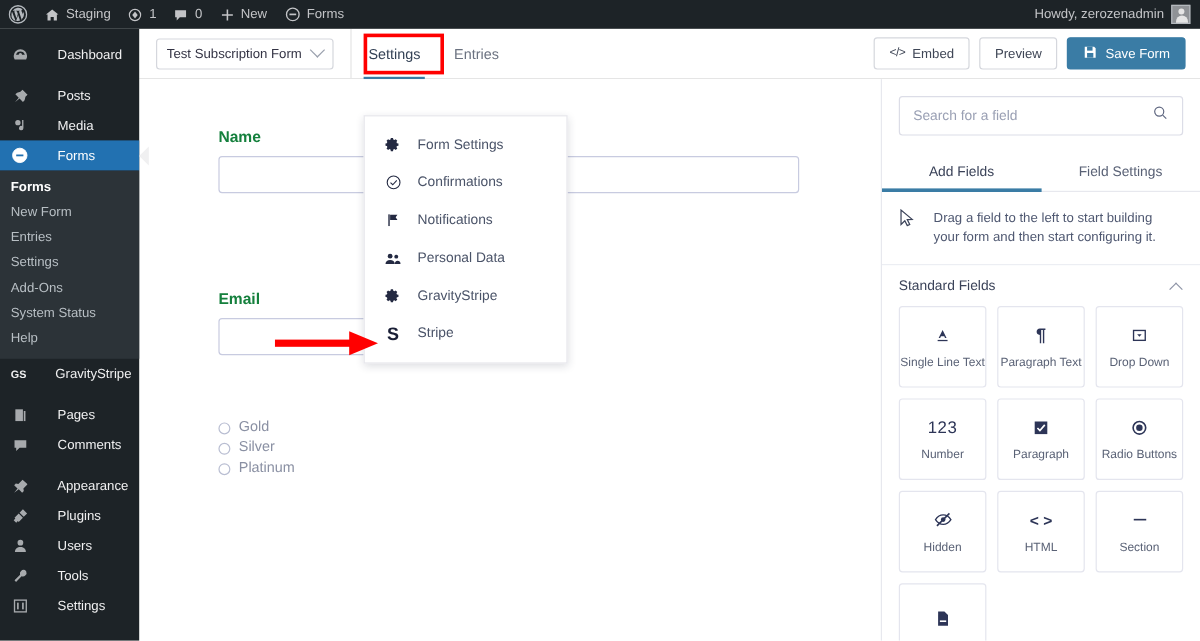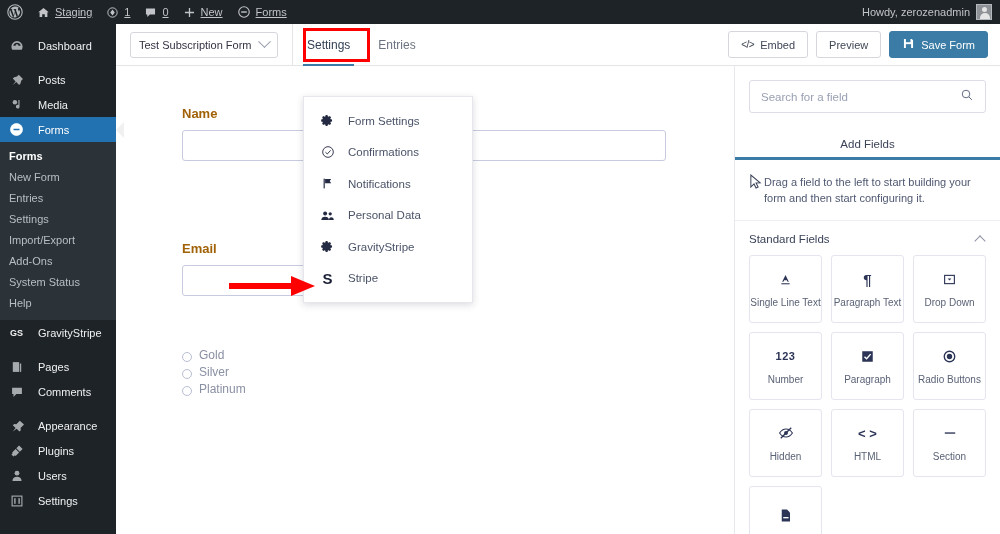--- a/index.html
+++ b/index.html
@@ -16,21 +16,20 @@
     position: absolute; top: 0; left: 0; width: 1000px; height: 24px;
     background: #1d2327; color: #c3c4c7;
     display: flex; align-items: center;
     font-size: 11px;
     z-index: 90;
   }
   .ab-item {
     display: flex; align-items: center; gap: 5px;
     height: 24px; padding: 1px 7px; color: #c3c4c7;
     white-space: nowrap;
-    text-decoration: underline;
   }
   .ab-item .glyph { display: inline-flex; align-items: center; justify-content: center; }
   #adminbar .spacer { flex: 1; }
   .ab-right { display: flex; align-items: center; gap: 6px; padding-right: 8px; font-size: 11px; }
   .avatar-box {
     width: 16px; height: 16px; background: #8f9296;
     border: 1px solid #b4b9be; display: inline-block; position: relative;
   }
   .avatar-box::before {
     content: ""; position: absolute; left: 5px; top: 2px;
@@ -41,21 +40,21 @@
     width: 10px; height: 6px; border-radius: 5px 5px 0 0; background: #e5e5e5;
   }
 
   
   #sidebar {
     position: absolute; top: 24px; left: 0; width: 116px; height: 510px;
     background: #1d2327; color: #f0f0f1; font-size: 11px;
     z-index: 80;
   }
   .menu-item {
-    display: flex; align-items: center; gap: 14px;
+    display: flex; align-items: center; gap: 24px;
     height: 25px; padding: 0 9px; color: #f0f0f1; position: relative;
   }
   .menu-item .mi-ico { width: 15px; display: inline-flex; justify-content: center; align-items: center; color: #a7aaad; }
   .menu-item.current { background: #2271b1; color: #fff; font-weight: normal; }
   .menu-item.current .mi-ico { color: #fff; }
   .menu-item.current::after {
     content: ""; position: absolute; right: -8px; top: 50%; transform: translateY(-50%);
     width: 0; height: 0; border-top: 8px solid transparent; border-bottom: 8px solid transparent;
     border-right: 8px solid #f0f0f1;
   }
@@ -119,21 +118,21 @@
   #editor {
     position: absolute; top: 42px; left: 0; width: 884px; height: 468px; background: #fff;
     display: flex;
   }
   #canvas {
     width: 618px; height: 468px; background: #fff; position: relative;
     padding: 40px 0 0 66px;
   }
   .gf-field { margin-bottom: 34px; }
   .gf-label {
-    font-size: 13px; font-weight: bold; color: #a16207; margin-bottom: 9px;
+    font-size: 13px; font-weight: bold; color: #15803d; margin-bottom: 9px;
   }
   .gf-input {
     height: 31px; border: 1px solid #c8cbe0; border-radius: 3px; background: #fff;
   }
   .gf-input.wide { width: 484px; }
   .gf-input.med { width: 266px; }
   .gf-sub { font-size: 11px; color: #5b6377; margin-top: 6px; text-align: center; }
   .gf-choices { margin-top: 10px; }
   .gf-choice { display: flex; align-items: flex-end; gap: 7px; margin-bottom: 3px; }
   .radio-dot {
@@ -186,21 +185,21 @@
   }
   .rp-tab {
     flex: 1; text-align: center; font-size: 11.5px; color: #5a6276;
     padding: 9px 0 9px 0; position: relative;
   }
   .rp-tab.active { color: #3b4359; }
   .rp-tab.active::after {
     content: ""; position: absolute; left: 0; right: 0; bottom: -1px; height: 3px; background: #3a7ca5;
   }
   .rp-hint {
-    display: flex; gap: 2px; padding: 14px 16px 14px 14px; align-items: flex-start;
+    display: flex; gap: 16px; padding: 14px 16px 14px 14px; align-items: flex-start;
     border-bottom: 1px solid #eceef3;
   }
   .rp-hint p { font-size: 11px; color: #4f5871; line-height: 16px; }
   .rp-section-head {
     display: flex; align-items: center; justify-content: space-between;
     padding: 12px 16px 10px 14px; font-size: 11.5px; color: #3b4359;
   }
   .caret-up {
     width: 8px; height: 8px; border-left: 1.4px solid #8d93a6; border-top: 1.4px solid #8d93a6;
     transform: rotate(45deg); margin-top: 3px;
@@ -208,21 +207,21 @@
   .rp-grid {
     display: grid; grid-template-columns: repeat(3, 1fr); gap: 9px;
     padding: 0 14px;
   }
   .fcard {
     height: 68px; border: 1px solid #e4e5ee; border-radius: 3px; background: #fff;
     display: flex; flex-direction: column; align-items: center; justify-content: center; gap: 9px;
   }
   .fcard .fc-ico { color: #2d3557; display: flex; align-items: center; justify-content: center; height: 18px; }
   .fcard .fc-label { font-size: 10px; color: #5a6276; text-align: center; line-height: 11px; }
-  .num-ico { font-size: 11px; font-weight: bold; color: #2d3557; letter-spacing: 0.5px; }
+  .num-ico { font-size: 14px; font-weight: normal; color: #2d3557; letter-spacing: 0.5px; }
 </style>
 </head>
 <body>
 
 <div id="adminbar">
   <div class="ab-item">
     <span class="glyph">
       <svg width="16" height="16" viewBox="0 0 20 20">
           <circle cx="10" cy="10" r="9" fill="none" stroke="#b4b9be" stroke-width="1.4"></circle>
           <path d="M3.2 10c0-1 .2-1.9.6-2.7L7.5 17A7 7 0 0 1 3.2 10zm6.8 6.8c-.7 0-1.3-.1-1.9-.3l2-5.8 2 5.6v.1c-.7.3-1.4.4-2.1.4zm.9-10c.4 0 .8-.1.8-.1.4 0 .3-.6 0-.6 0 0-1.1.1-1.8.1-.7 0-1.8-.1-1.8-.1-.4 0-.4.6 0 .6 0 0 .3.1.7.1l1 2.8L8.4 14l-2.4-7.2c.4 0 .8-.1.8-.1.4 0 .3-.6 0-.6 0 0-1.1.1-1.8.1h-.5A7 7 0 0 1 15 4.9h-.2c-.7 0-1.2.6-1.2 1.3 0 .6.3 1.1.7 1.7.3.5.6 1.1.6 2 0 .6-.2 1.4-.6 2.4l-.7 2.4-2.6-7.8zm2 9.2 2.1-6.2c.4-1 .5-1.8.5-2.5v-.4a7 7 0 0 1-2.7 9.1z" fill="#b4b9be"></path>
@@ -320,21 +319,20 @@
         </svg>
     </span>
     <span>Forms</span>
   </div>
 
   <div class="submenu">
     <span class="sub-item active">Forms</span>
     <span class="sub-item">New Form</span>
     <span class="sub-item">Entries</span>
     <span class="sub-item">Settings</span>
-    <span class="sub-item">Import/Export</span>
     <span class="sub-item">Add-Ons</span>
     <span class="sub-item">System Status</span>
     <span class="sub-item">Help</span>
   </div>
 
   <div class="menu-item">
     <span class="mi-ico" style="font-size:9px;font-weight:bold;color:#f0f0f1;">GS</span>
     <span>GravityStripe</span>
   </div>
 
@@ -382,20 +380,28 @@
   <div class="menu-item">
     <span class="mi-ico">
       <svg width="14" height="14" viewBox="0 0 20 20">
           <circle cx="10" cy="6" r="3.4" fill="currentColor"></circle>
           <path d="M3.5 17c0-3.6 2.9-5.8 6.5-5.8s6.5 2.2 6.5 5.8z" fill="currentColor"></path>
         </svg>
     </span>
     <span>Users</span>
   </div>
 
+  <div class="menu-item">
+    <span class="mi-ico">
+      <svg width="14" height="14" viewBox="0 0 20 20">
+          <path d="M15.5 3a4.5 4.5 0 0 0-5.9 5.6L3 15.2 4.8 17l6.6-6.6A4.5 4.5 0 0 0 17 4.5z" fill="currentColor"></path>
+        </svg>
+    </span>
+    <span>Tools</span>
+  </div>
 
   <div class="menu-item">
     <span class="mi-ico">
       <svg width="14" height="14" viewBox="0 0 20 20">
           <rect x="3" y="3" width="14" height="14" fill="none" stroke="currentColor" stroke-width="1.6"></rect>
           <rect x="6" y="6" width="2" height="8" fill="currentColor"></rect>
           <rect x="12" y="6" width="2" height="8" fill="currentColor"></rect>
         </svg>
     </span>
     <span>Settings</span>
@@ -549,20 +555,23 @@
                 <path d="M12.7 12.7 17 17" stroke="#5f6780" stroke-width="1.4" fill="none"></path>
               </svg>
           </span>
         </div>
       </div>
 
       <div class="rp-tabs">
         <div class="rp-tab active">
           <span>Add Fields</span>
         </div>
+        <div class="rp-tab">
+          <span>Field Settings</span>
+        </div>
       </div>
 
       <div class="rp-hint">
         <span>
           <svg width="13" height="15" viewBox="0 0 14 16">
               <path d="M2 1 2 14 5.4 10.6 7.6 15 9.8 14 7.6 9.6 12 9.4Z" fill="none" stroke="#3b4359" stroke-width="1.1"></path>
             </svg>
         </span>
         <p>Drag a field to the left to start building your form and then start configuring it.</p>
       </div>

